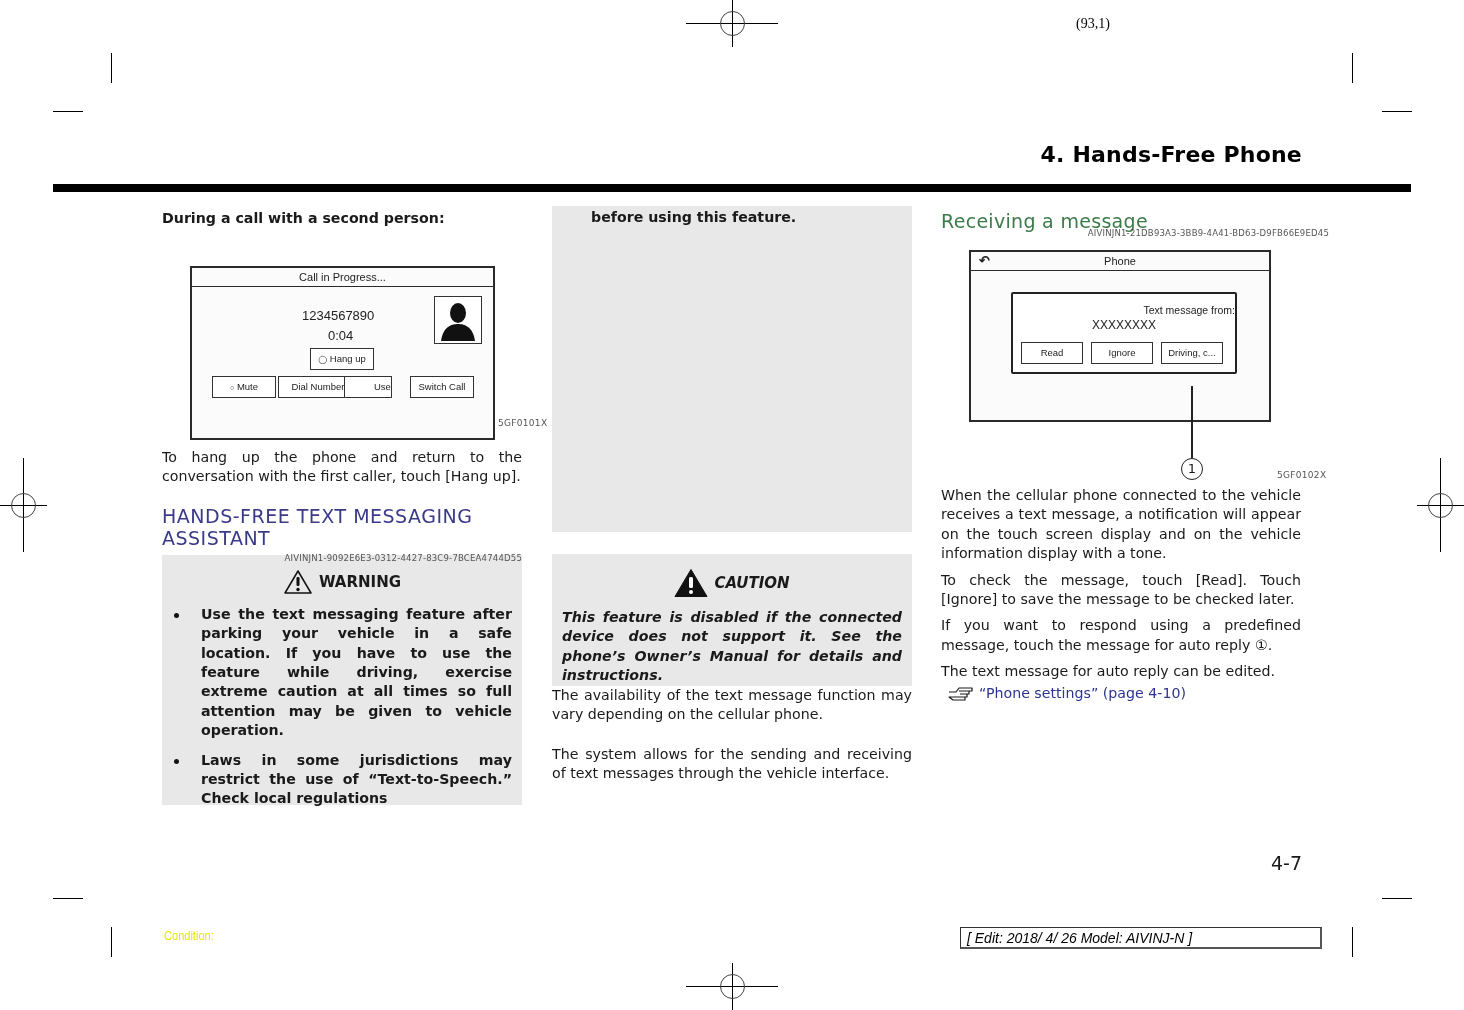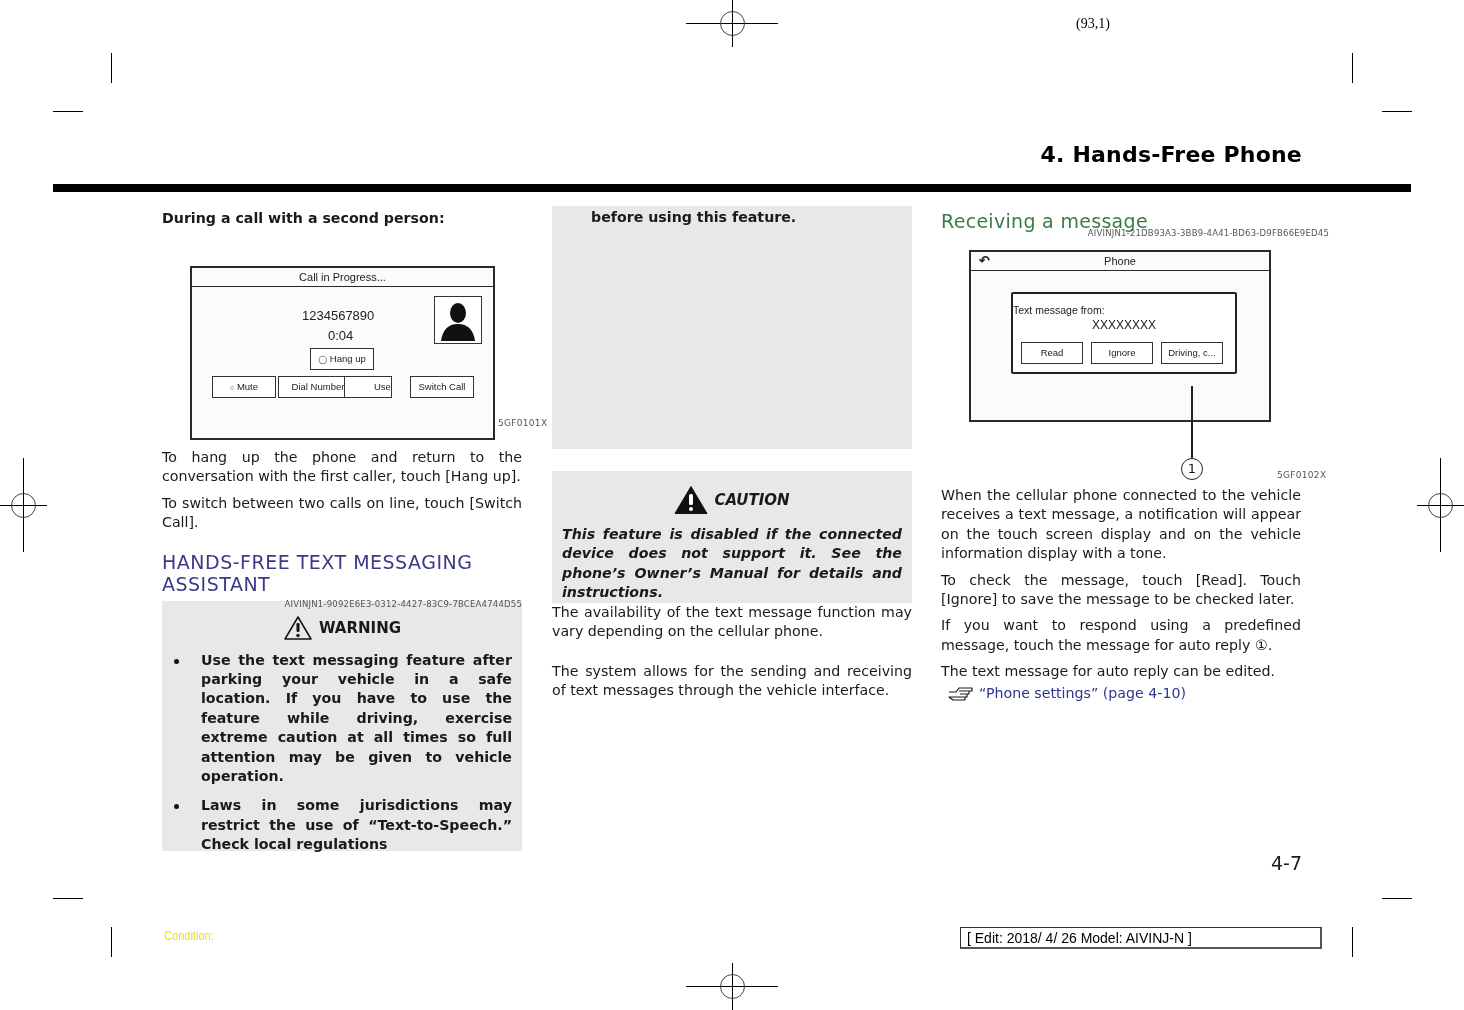--- a/index.html
+++ b/index.html
@@ -41,21 +41,21 @@
     .notice-head { text-align: center; font-weight: bold; font-size: 15px; margin: 4px 0 10px 0; display: flex; align-items: center; justify-content: center; gap: 6px; }
     .notice-list { list-style: none; padding: 0; margin: 0; }
     .notice-list li { position: relative; padding-left: 29px; font-weight: bold; font-size: 14.2px; line-height: 19.4px; text-align: justify; margin-bottom: 10px; }
     .notice-list li::before { content: ""; position: absolute; left: 2px; top: 8px; width: 5px; height: 5px; border-radius: 50%; background: #111; }
     .notice-para { font-weight: bold; font-size: 14.2px; line-height: 19.4px; text-align: justify; margin: 0; }
 
     .xref { color: #2d3590; font-size: 14.2px; display: flex; align-items: center; gap: 4px; margin-left: 6px; }
 
     .page-num { position: absolute; right: 162px; top: 852px; font-size: 19px; color: #1a1a1a; }
     .condition { position: absolute; left: 164px; top: 928px; font-family: "Liberation Sans", sans-serif; font-size: 13px; color: #e6e600; transform: scaleX(0.85); transform-origin: left; }
-    .edit-box { position: absolute; left: 960px; top: 927px; width: 362px; height: 22px; border: 1px solid #333; border-right: 2px solid #555; border-bottom: 2px solid #555; box-sizing: border-box; font-family: "Liberation Sans", sans-serif; font-size: 14px; line-height: 20px; padding-left: 6px; color: #000; }
+    .edit-box { position: absolute; left: 960px; top: 927px; width: 362px; height: 22px; border: 1px solid #333; border-right: 2px solid #555; border-bottom: 2px solid #555; box-sizing: border-box; font-family: "Liberation Sans", sans-serif; font-size: 14px; line-height: 20px; padding-left: 6px; color: #000; font-style: italic; }
   </style>
 </head>
 <body>
 
 <div>
 
   <div class="reg-line" style="left:686px;top:23px;width:92px;height:1px;"></div>
   <div class="reg-line" style="left:732px;top:0;width:1px;height:47px;"></div>
   <div class="reg-circle" style="left:720px;top:11px;width:25px;height:25px;"></div>
 
@@ -110,21 +110,20 @@
       </div>
       <div class="scr-btn" style="left:86px;top:108px;width:80px;">Dial Number</div>
       <div class="scr-btn" style="left:152px;top:108px;width:48px;padding-left:29px;">Use Handset</div>
       <div class="scr-btn" style="left:218px;top:108px;width:64px;">Switch Call</div>
     </div>
     <div class="abs" style="left:28px;top:200px;width:305px;height:2px;background:#2a2a2a;"></div>
     <div class="fig-code" style="left:336px;top:180px;">5GF0101X</div>
   </div>
 
   <p class="body-text" style="margin-top:10px;">To hang up the phone and return to the conversation with the first caller, touch [Hang up].</p>
-  <p class="body-text">To switch between two calls on line, touch [Switch Call].</p>
 
   <div style="position:relative;">
     <div class="heading-blue">HANDS-FREE TEXT MESSAGING</div>
     <div class="heading-blue" style="margin-top:0;">ASSISTANT</div>
     <div class="doc-id abs" style="right:0;top:48px;">AIVINJN1-9092E6E3-0312-4427-83C9-7BCEA4744D55</div>
   </div>
 
   <div class="notice-box" style="margin-top:6px;height:250px;">
     <div class="notice-head">
       <svg width="30" height="26" viewBox="0 0 30 26">
@@ -135,21 +134,21 @@
       <span>WARNING</span>
     </div>
     <ul class="notice-list">
       <li>Use the text messaging feature after parking your vehicle in a safe location. If you have to use the feature while driving, exercise extreme caution at all times so full attention may be given to vehicle operation.</li>
       <li style="margin-bottom:0;">Laws in some jurisdictions may restrict the use of “Text-to-Speech.” Check local regulations</li>
     </ul>
   </div>
 </div>
 
 <div class="col col2">
-  <div class="notice-box" style="padding-top:2px;height:243px;">
+  <div class="notice-box" style="padding-top:2px;height:326px;">
     <div class="notice-para" style="padding-left:29px;margin-bottom:10px;">before using this feature.</div>
     <ul class="notice-list">
     </ul>
   </div>
 
   <div class="notice-box" style="margin-top:22px;height:132px;font-style:italic;">
     <div class="notice-head">
       <svg width="34" height="30" viewBox="0 0 34 30">
         <path d="M17 1.5 L33 28.5 L1 28.5 Z" fill="#111" stroke="#111" stroke-width="1" stroke-linejoin="round"></path>
         <rect x="15" y="9" width="4" height="11" rx="1.5" fill="#fff"></rect>
@@ -170,21 +169,21 @@
     <div class="doc-id abs" style="right:-28px;top:18px;">AIVINJN1-21DB93A3-3BB9-4A41-BD63-D9FB66E9ED45</div>
   </div>
 
   <div class="figure" style="height:232px;">
     <div class="screen" style="left:28px;top:16px;width:302px;height:172px;">
       <div class="screen-title" style="position:relative;">
         <span style="position:absolute;left:8px;top:0;font-size:13px;font-weight:bold;">↶</span>
         <span>Phone</span>
       </div>
       <div class="abs" style="left:40px;top:40px;width:222px;height:78px;border:2px solid #222;background:#fff;border-radius:2px;">
-        <div style="text-align:left;font-size:10.5px;margin-top:10px;">Text message from:</div>
+        <div style="text-align:right;font-size:10.5px;margin-top:10px;">Text message from:</div>
         <div style="text-align:center;font-size:12px;margin-top:2px;">XXXXXXXX</div>
         <div class="scr-btn" style="left:8px;top:48px;width:62px;">Read</div>
         <div class="scr-btn" style="left:78px;top:48px;width:62px;">Ignore</div>
         <div class="scr-btn" style="left:148px;top:48px;width:62px;">Driving, c...</div>
       </div>
     </div>
     <div class="abs" style="left:250px;top:152px;width:1.5px;height:72px;background:#222;"></div>
     <div class="abs" style="left:240px;top:224px;width:20px;height:20px;border:1.5px solid #222;border-radius:50%;text-align:center;font-size:13px;line-height:20px;background:#fff;">1</div>
     <div class="fig-code" style="left:336px;top:236px;">5GF0102X</div>
   </div>

